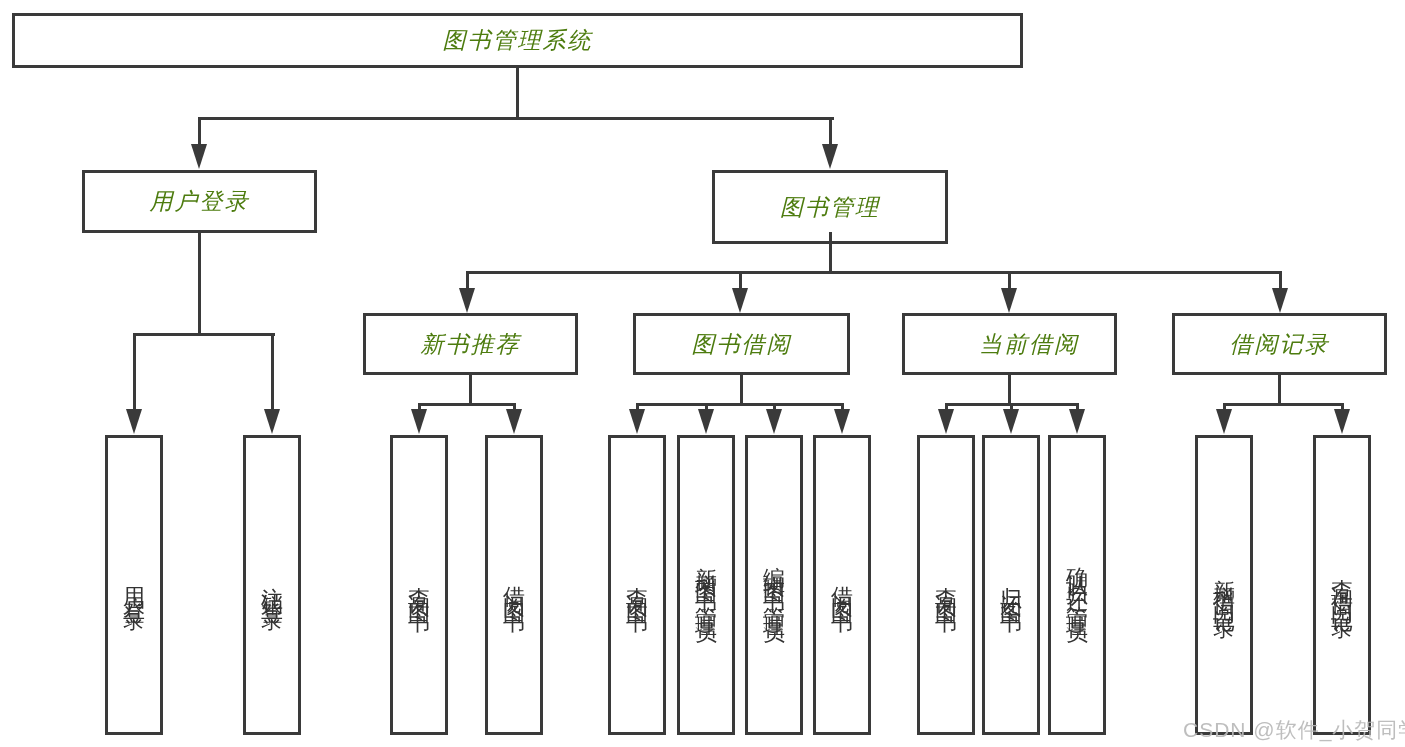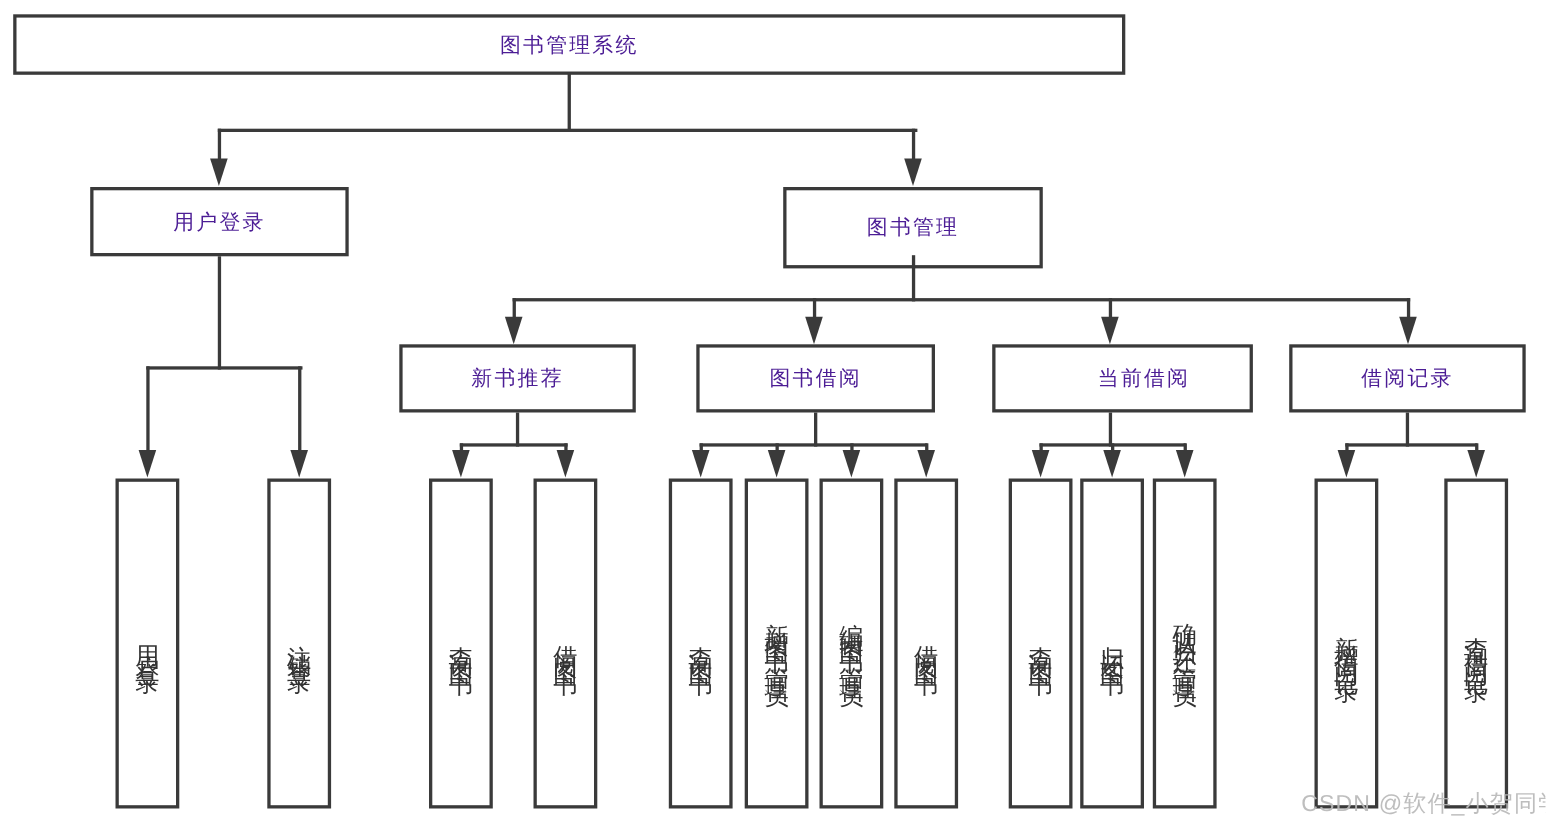--- a/index.html
+++ b/index.html
@@ -7,21 +7,21 @@
     width:1405px;height:747px;background:#ffffff;
     font-family:"Liberation Sans","DejaVu Sans",sans-serif;
     color:#333333;position:relative;overflow:hidden;
   }
   .canvas{position:absolute;left:0;top:0;width:1405px;height:747px;}
   .box{
     position:absolute;box-sizing:border-box;
     border:3px solid #3a3a3a;background:#ffffff;
     display:flex;align-items:center;justify-content:center;
   }
-  .hbox span{font-size:19px;letter-spacing:2px;color:#4c1d95;white-space:nowrap;}
+  .hbox span{font-size:23px;letter-spacing:2px;color:#4d7c0f;white-space:nowrap;font-style:italic;}
   .leaf span{
     writing-mode:vertical-rl;text-orientation:mixed;
     font-size:22px;line-height:1;letter-spacing:8px;color:#333;
   }
   .vline,.hline{position:absolute;background:#3a3a3a;}
   .vline{width:3px;}
   .hline{height:3px;}
   .arrowhead{
     position:absolute;width:0;height:0;
     border-left:8px solid transparent;
@@ -74,21 +74,21 @@
   <div class="arrowhead" style="left:1001px;top:288px;"></div>
   <div class="vline" style="left:1279px;top:271px;height:20px;"></div>
   <div class="arrowhead" style="left:1272px;top:288px;"></div>
 
   <div class="box hbox" style="left:363px;top:313px;width:215px;height:62px;">
     <span>新书推荐</span>
   </div>
   <div class="box hbox" style="left:633px;top:313px;width:217px;height:62px;">
     <span>图书借阅</span>
   </div>
-  <div class="box hbox" style="left:902px;top:313px;width:237px;height:62px;padding-left:39px;">
+  <div class="box hbox" style="left:902px;top:313px;width:215px;height:62px;padding-left:39px;">
     <span>当前借阅</span>
   </div>
   <div class="box hbox" style="left:1172px;top:313px;width:215px;height:62px;">
     <span>借阅记录</span>
   </div>
 
   <div class="vline" style="left:469px;top:375px;height:31px;"></div>
   <div class="hline" style="left:418px;top:403px;width:98px;"></div>
   <div class="vline" style="left:418px;top:403px;height:10px;"></div>
   <div class="arrowhead" style="left:411px;top:409px;"></div>

